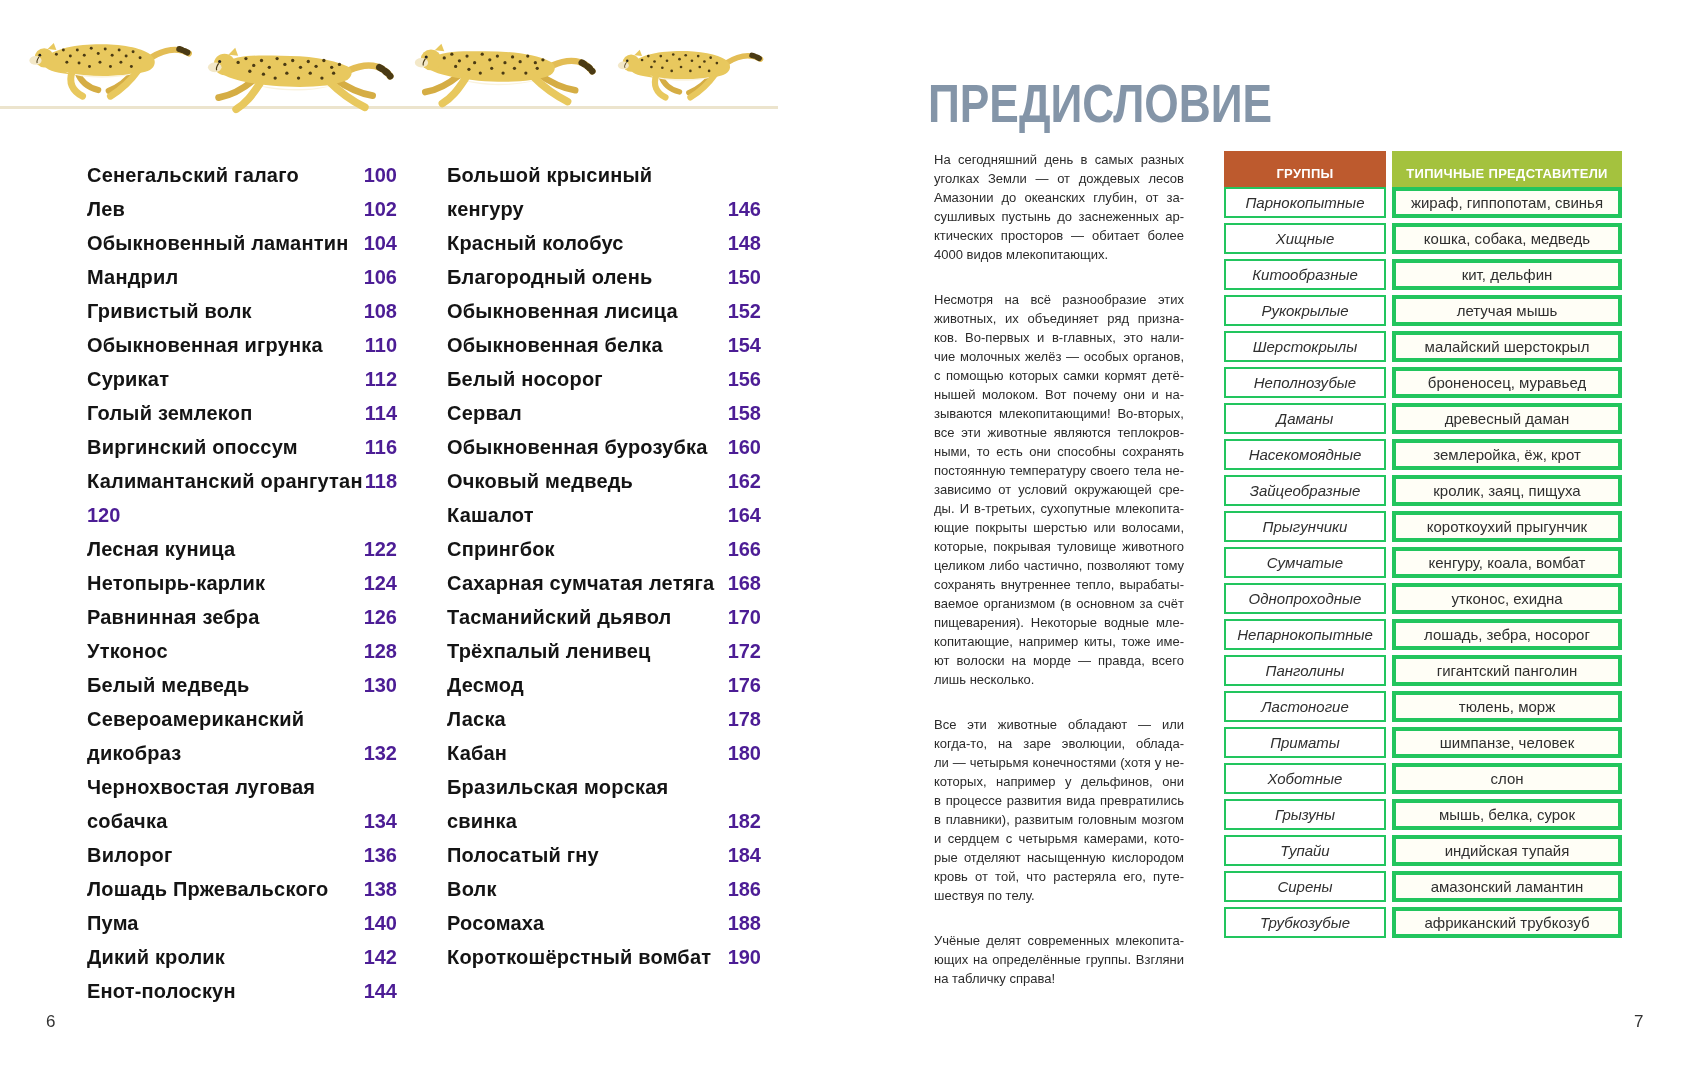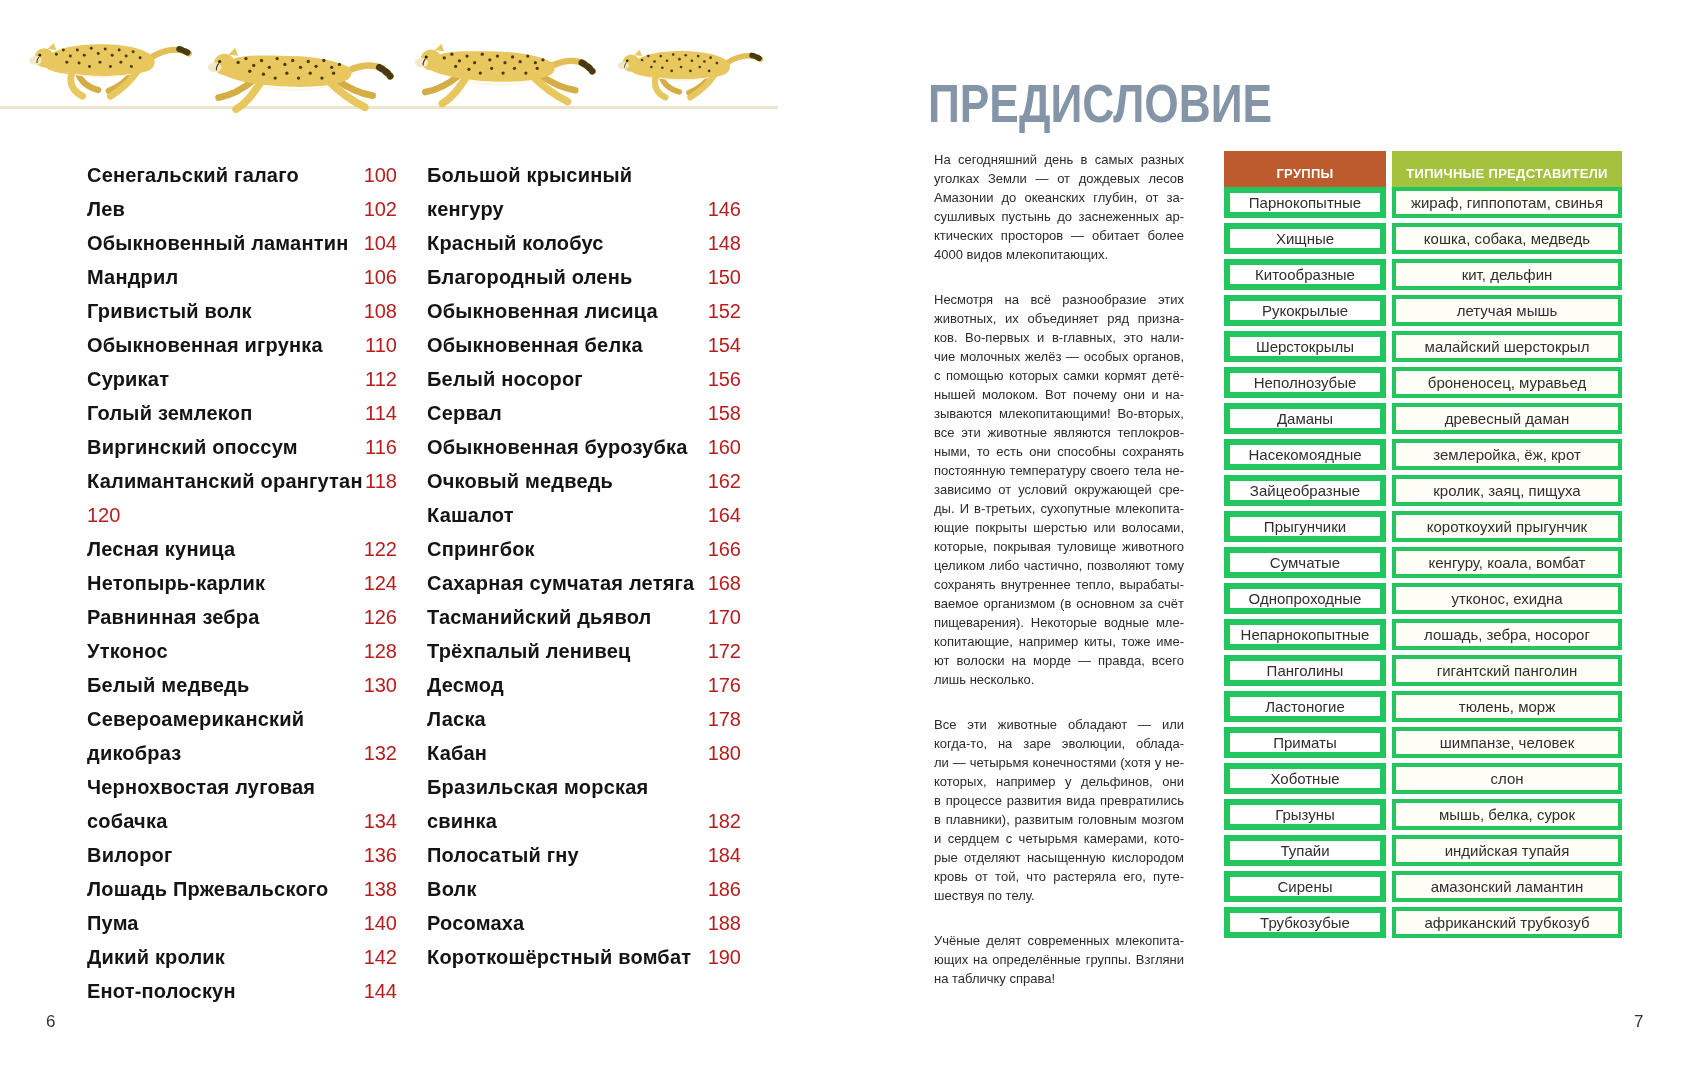--- a/index.html
+++ b/index.html
@@ -9,26 +9,26 @@
   .page{position:absolute;top:0;height:1080px;}
   .page-left{left:0;width:848px;}
   .page-right{left:848px;width:848px;}
 
   
   .cheetah-strip{position:absolute;left:0;top:0;width:800px;height:120px;}
   .ground-line{position:absolute;left:0;top:106px;width:778px;height:3px;background:#ece4cd;}
   .cheetah{position:absolute;}
 
   
-  .toc{position:absolute;left:87px;top:158px;display:flex;gap:30px;}
+  .toc{position:absolute;left:87px;top:158px;display:flex;gap:50px;}
   .toc-col{width:310px;}
   .toc-col.second{width:314px;}
   .toc-row{display:flex;justify-content:space-between;align-items:flex-end;}
   .toc-name{font-weight:bold;font-size:20px;line-height:34px;color:#141414;letter-spacing:.2px;}
-  .toc-page{font-size:20px;line-height:34px;color:#b91c1c;font-weight:400;}
+  .toc-page{font-size:20px;line-height:34px;color:#4c1d95;font-weight:700;}
 
   .pagenum{position:absolute;font-size:17px;color:#333;}
   .pagenum.left{left:46px;top:1012px;}
   .pagenum.right{left:786px;top:1012px;}
 
   
   .preface-title{position:absolute;left:80px;top:72px;margin:0;font-size:54px;font-weight:bold;
     color:#8495a8;letter-spacing:0;transform:scaleX(.82);transform-origin:left top;white-space:nowrap;}
   .preface-text{position:absolute;left:86px;top:150px;width:250px;}
   .para{margin:0 0 26px 0;font-size:13px;line-height:19px;color:#2b2b2b;}
@@ -37,21 +37,21 @@
 
   
   .groups-table{position:absolute;left:367px;top:151px;display:grid;
     grid-template-columns:162px 230px;column-gap:6px;row-gap:5px;grid-auto-rows:31px;padding-left:9px;}
   .gt-header{height:44px;display:flex;align-items:center;justify-content:center;
     color:#fff;font-weight:bold;font-size:13px;letter-spacing:.3px;}
   .gt-header.groups{background:#bd5a2e;}
   .gt-header.reps{background:#a4c23e;}
   .gt-cell{display:flex;align-items:center;justify-content:center;font-size:15px;color:#2f2f2f;
     background:#fff;box-sizing:border-box;}
-  .gt-cell.group{border:6px solid #22c55e;}
+  .gt-cell.group{border:2px solid #22c55e;font-style:italic;}
   .gt-cell.rep{border:4px solid #22c55e;background:#fffef6;}
 </style>
 </head>
 <body>
 
 <div class="spread">
 
   <svg width="0" height="0" style="position:absolute" aria-hidden="true">
     <defs>
       <g id="cheetah-a">

